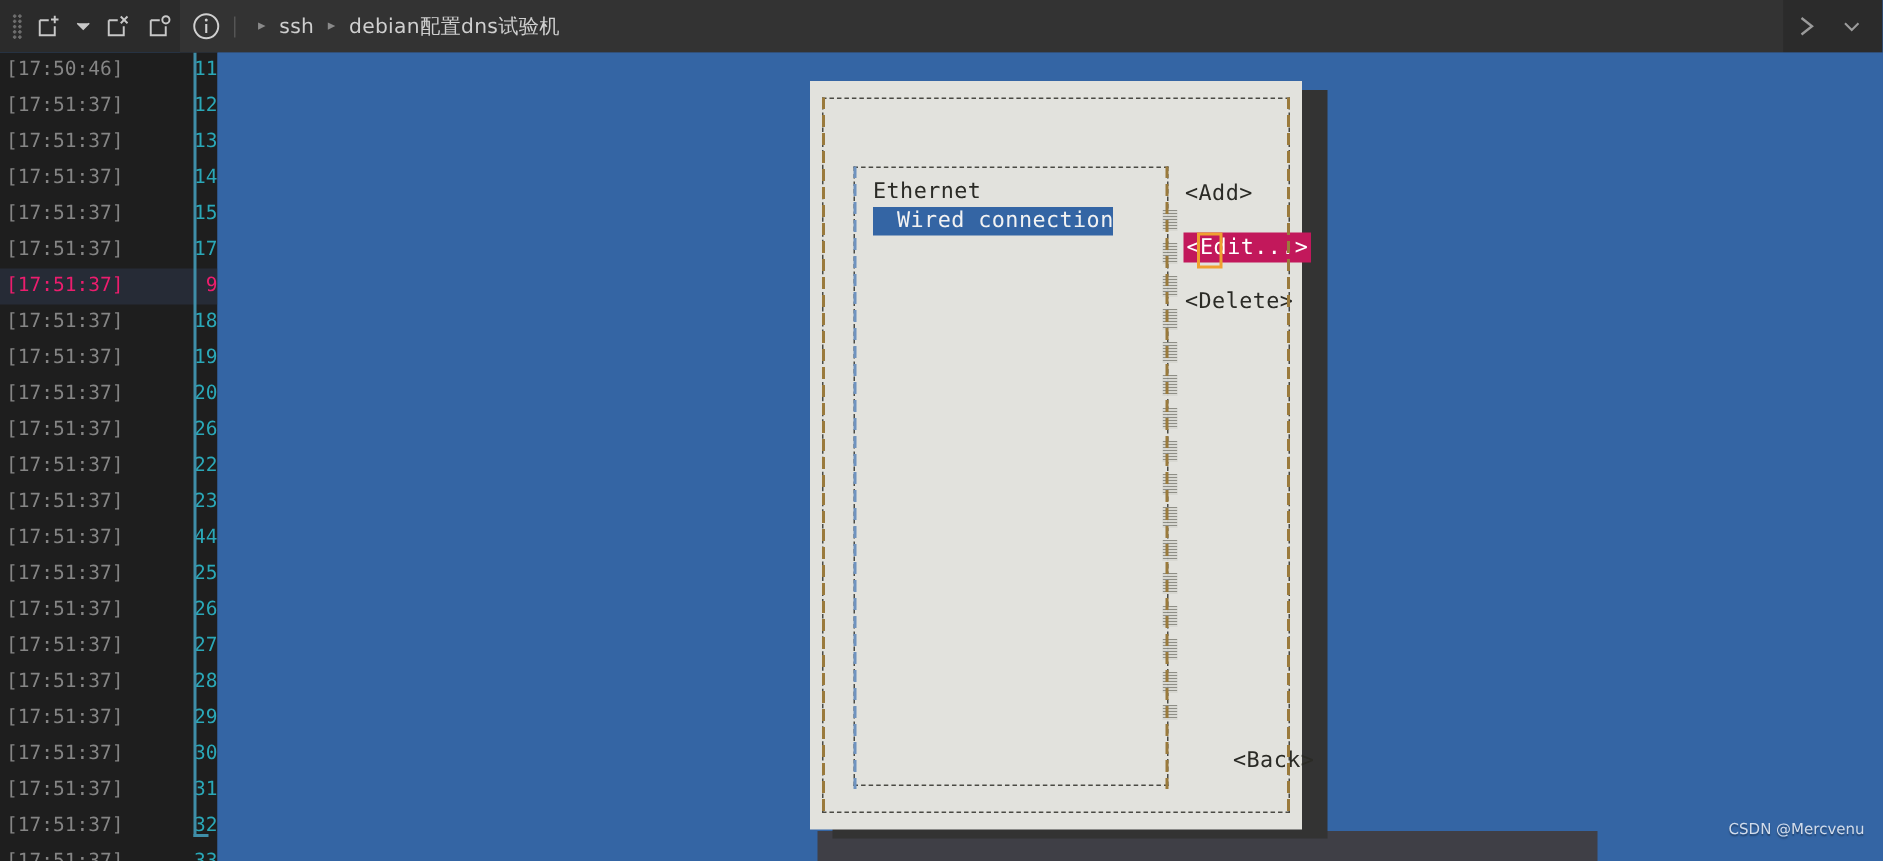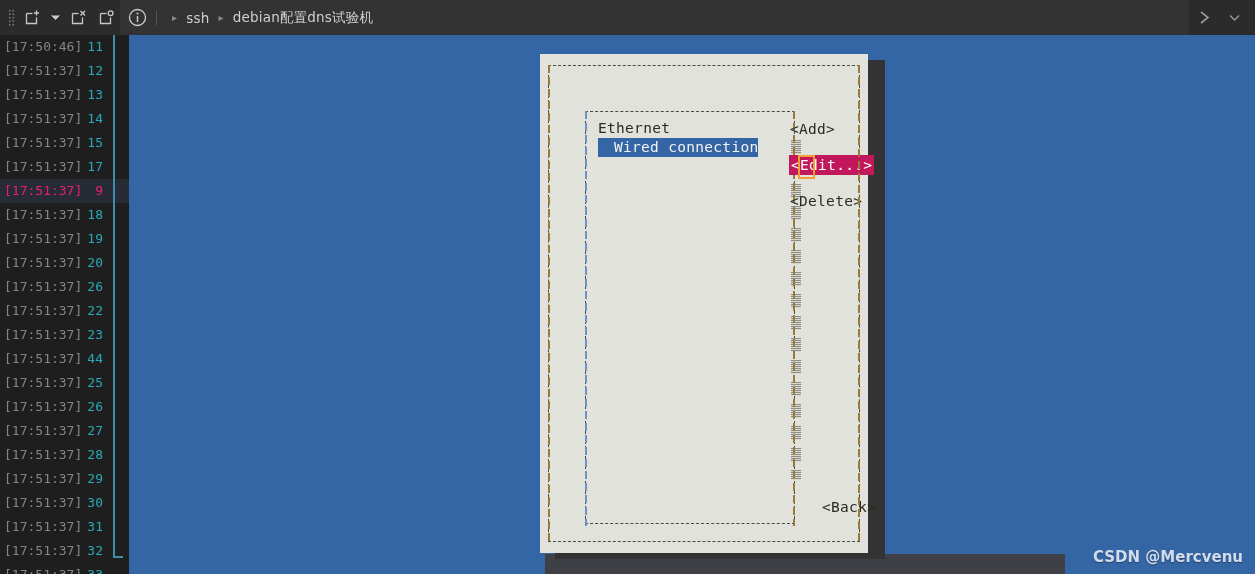--- a/index.html
+++ b/index.html
@@ -50,33 +50,33 @@
   .crumb-arrow { color: #8a8a8a; font-size: 10px; padding: 0 9px; }
   .crumb { white-space: nowrap; }
   .tb-right {
     height: 35px; background: #2b2b2b; display: flex; align-items: center;
     padding-right: 6px;
   }
   .tb-right .tb-btn { width: 28px; }
 
   
   .logpanel {
-    position: absolute; left: 0; top: 35px; width: 129px; height: 539px;
+    position: absolute; left: 0; top: 35px; width: 145px; height: 539px;
     background: #1e1e1e;
     overflow: hidden;
   }
   .logrow {
     position: relative;
     height: 24px; line-height: 24px;
     font-size: 13px; white-space: nowrap;
     display: flex; align-items: center;
   }
   .logrow .ts { color: #858585; padding-left: 4px; }
   .logrow .num {
-    color: #2aa8b8; flex: 1; text-align: right; padding-right: 26px;
+    color: #2aa8b8; flex: 1; text-align: right; 
   }
   .logrow.hl { background: #262b36; }
   .logrow.hl .ts, .logrow.hl .num { color: #ec1d6e; }
   .log-indicator {
     position: absolute; right: 14px; top: 0px; width: 2px; height: 523px;
     background: #3f8ea8;
   }
   .log-indicator::after {
     content: ""; position: absolute; left: 0; bottom: 0;
     width: 10px; height: 2px; background: #3f8ea8;
@@ -87,23 +87,22 @@
     position: absolute; left: 145px; top: 35px;
     width: 1110px; height: 539px; background: #3465a4;
   }
   .statusbar {
     position: absolute; left: 400px; top: 519px;
     width: 520px; height: 20px; background: #3f3f46;
   }
   .watermark {
     position: absolute; right: 12px; top: 513px;
     font-family: "DejaVu Sans", "Liberation Sans", sans-serif;
-    font-size: 15px; color: #d2dceb;
+    font-size: 10px; color: #d2dceb;
     text-shadow: 0 1px 1px rgba(0,0,0,.35);
-    font-weight: bold;
   }
 
   
   .dlg-shadow {
     position: absolute; left: 410px; top: 25px;
     width: 330px; height: 499px; background: #333333;
   }
   .dlg {
     position: absolute; left: 395px; top: 19px;
     width: 328px; height: 499px;
@@ -124,21 +123,20 @@
     content: ""; position: absolute; right: -1px; top: -1px;
     width: 2px; height: 479px;
     background: repeating-linear-gradient(to bottom,
       #9a7a3c 0 8px, transparent 8px 12px);
   }
 
   .listbox {
     position: absolute; left: 20px; top: 45px;
     width: 210px; height: 413px;
     border: 1px dashed #4a4a44;
-    margin-left: 16px;
   }
   .listbox::before {
     content: ""; position: absolute; left: -1px; top: -1px;
     width: 2px; height: 415px;
     background: repeating-linear-gradient(to bottom,
       #6f93bf 0 8px, transparent 8px 12px);
   }
   .listbox::after {
     content: ""; position: absolute; right: -1px; top: -1px;
     width: 2px; height: 415px;

